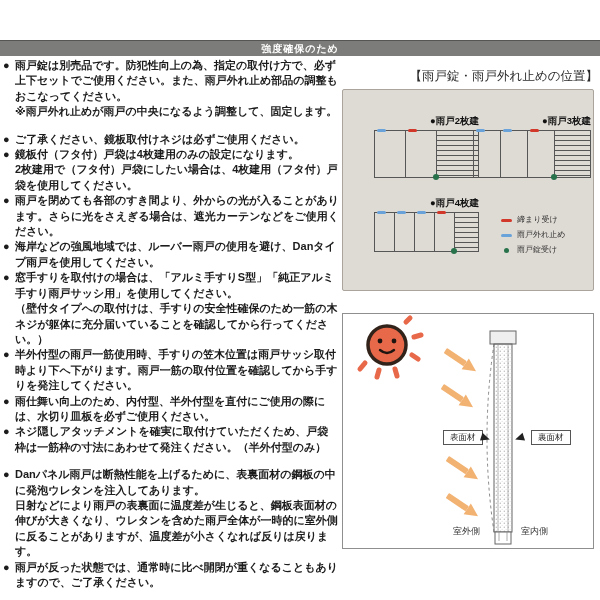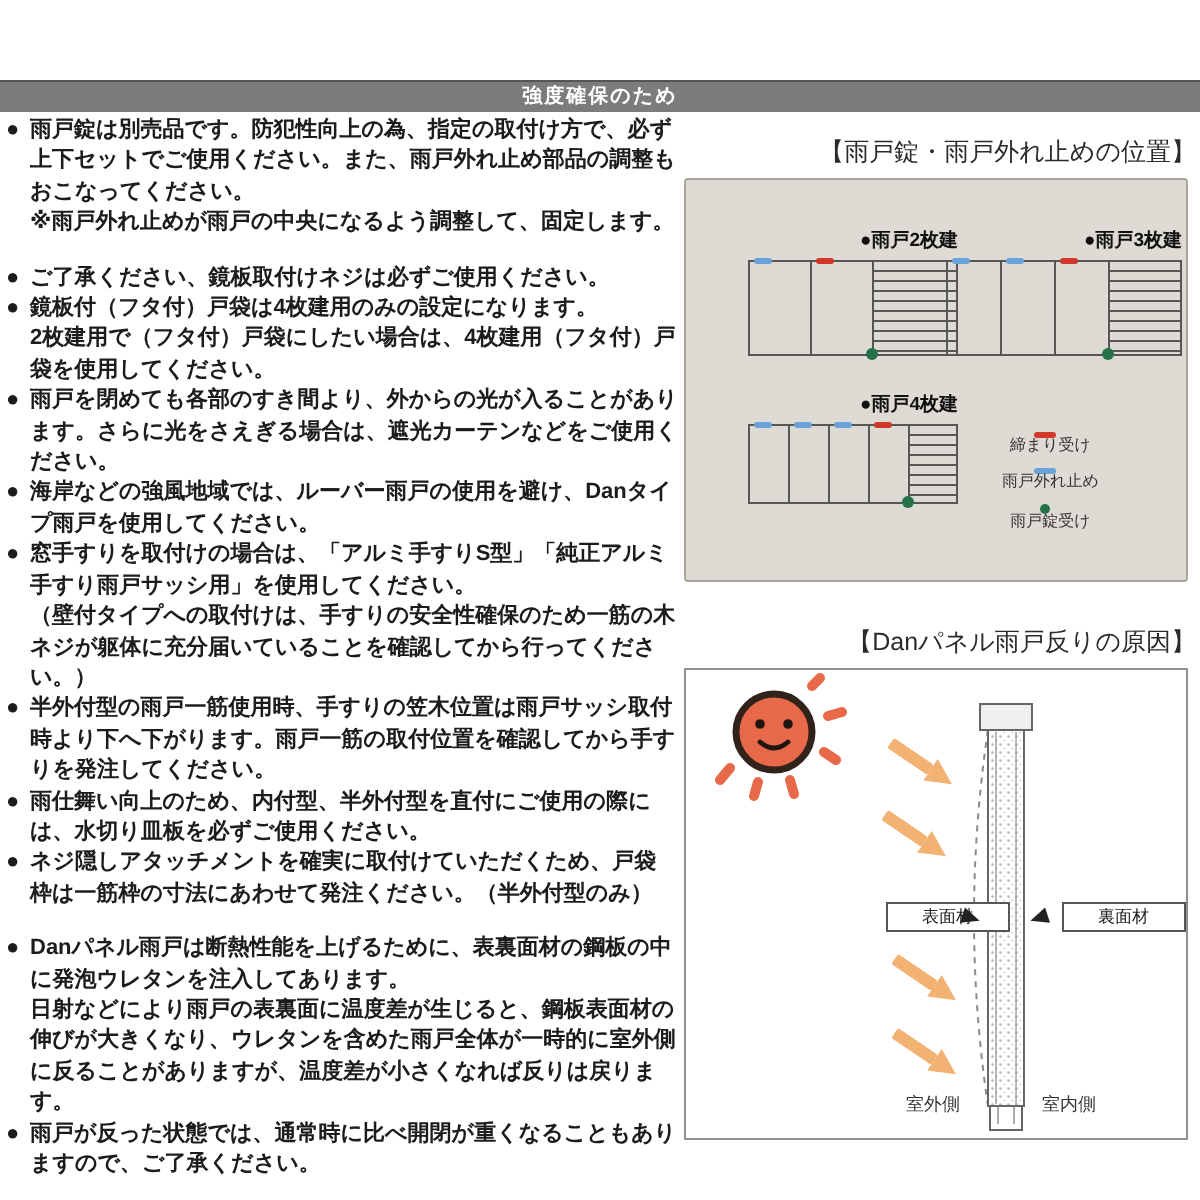--- a/index.html
+++ b/index.html
@@ -48,37 +48,37 @@
   .diagram-4 .pocket{width:23px;height:38px;}
   .diagram-2{left:31px;top:26px;}
   .diagram-3{left:130px;top:26px;}
   .diagram-4{left:31px;top:108px;}
   .mark{position:absolute;top:-2px;left:2px;width:9px;height:3px;border-radius:2px;}
   .mark.blue{background:#69a3d9;}
   .mark.red{background:#d2382a;}
   .gdot{position:absolute;right:-3px;bottom:-3px;width:6px;height:6px;border-radius:50%;background:#27724a;}
 
   .legend{position:absolute;left:158px;top:126px;}
-  .legend-row{display:flex;align-items:center;margin-bottom:7px;flex-direction:column;}
+  .legend-row{display:flex;align-items:center;margin-bottom:7px;}
   .legend-swatch{display:inline-block;margin-right:5px;}
   .sw-dash{width:11px;height:3px;border-radius:2px;}
   .sw-red{background:#d2382a;}
   .sw-blue{background:#69a3d9;}
   .sw-dot{width:5px;height:5px;border-radius:50%;background:#27724a;margin-left:3px;margin-right:8px;}
   .legend-label{font-size:8px;color:#333;line-height:1;}
 
   
   .warp-box{
     position:relative;width:250px;height:234px;
     background:#ffffff;border:1px solid #8f8f8d;
   }
   .warp-svg{position:absolute;left:0;top:0;}
   .mat-label{
     position:absolute;border:1px solid #555;background:#fff;
-    font-size:8.5px;color:#222;padding:2px 17px;line-height:1;
+    font-size:8.5px;color:#222;padding:2px 6px;line-height:1;
   }
   .mat-front{left:100px;top:116px;}
   .mat-back{left:188px;top:116px;}
   .tri{position:absolute;width:0;height:0;}
   .tri-right{left:138px;top:120px;border-top:4px solid transparent;border-bottom:4px solid transparent;border-left:9px solid #222;transform:rotate(18deg);}
   .tri-left{left:172px;top:120px;border-top:4px solid transparent;border-bottom:4px solid transparent;border-right:9px solid #222;transform:rotate(-18deg);}
   .side-label{position:absolute;font-size:9px;color:#333;line-height:1;}
   .side-outdoor{left:110px;top:213px;}
   .side-indoor{left:178px;top:213px;}
 </style>
@@ -173,21 +173,20 @@
         <span class="legend-swatch sw-dash sw-blue"></span>
         <span class="legend-label">雨戸外れ止め</span>
       </div>
       <div class="legend-row">
         <span class="legend-swatch sw-dot"></span>
         <span class="legend-label">雨戸錠受け</span>
       </div>
     </div>
   </div>
 
-  <div class="section-title">【Danパネル雨戸反りの原因】</div>
 
   <div class="warp-box">
     <svg class="warp-svg" width="250" height="234" viewBox="0 0 250 234">
       <defs>
         <pattern id="stipple" width="4" height="4" patternUnits="userSpaceOnUse">
           <circle cx="1.3" cy="1.3" r="0.7" fill="#b9b9b9"></circle>
           <circle cx="3.1" cy="3.2" r="0.5" fill="#cfcfcf"></circle>
         </pattern>
       </defs>
 

